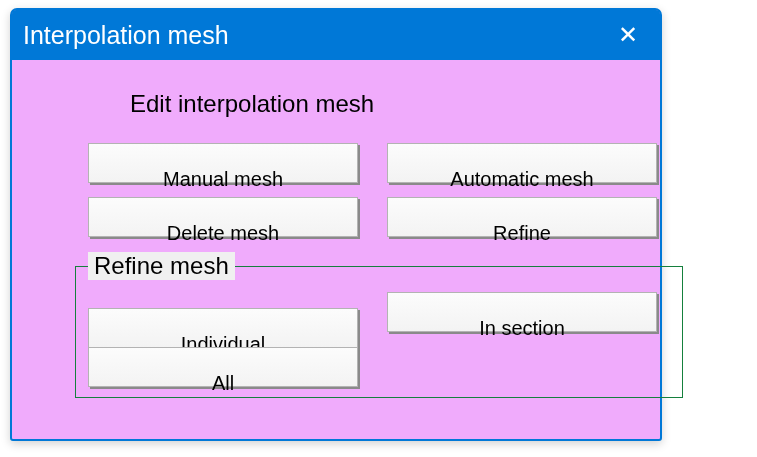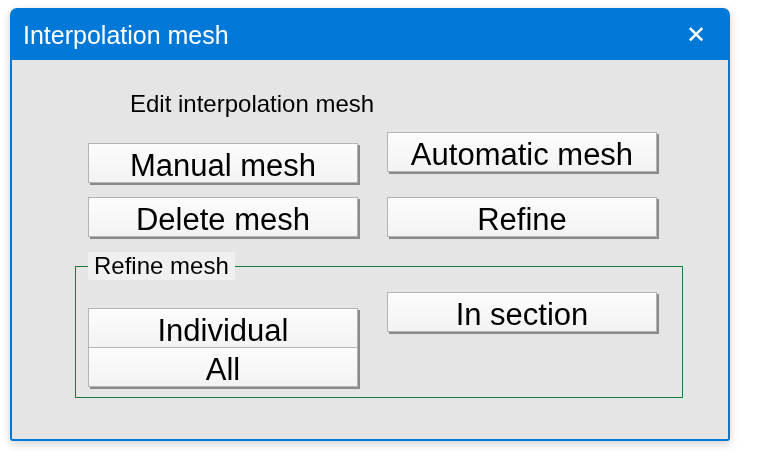--- a/index.html
+++ b/index.html
@@ -5,22 +5,22 @@
   * { margin: 0; padding: 0; box-sizing: border-box; }
   html, body {
     width: 757px; height: 457px;
     background: #ffffff;
     font-family: "Liberation Sans", sans-serif;
     overflow: hidden;
   }
   .window {
     position: absolute;
     left: 10px; top: 8px;
-    width: 720px; height: 433px;
-    background: #e5e5e5;
+    width: 652px; height: 433px;
+    background: #f0abfc;
     border: 2px solid #0078d7;
     border-radius: 7px 7px 3px 3px;
     box-shadow: 0 3px 10px rgba(0,0,0,0.18);
   }
   .titlebar {
     position: absolute;
     left: 0; top: 0; right: 0;
     height: 50px;
     background: #0078d7;
     border-radius: 4px 4px 0 0;
@@ -58,29 +58,29 @@
     white-space: nowrap;
     margin-left: 47px;
   }
   .btn {
     position: absolute;
     width: 270px; height: 40px;
     background: linear-gradient(180deg, #fcfcfc 0%, #f3f3f3 100%);
     border: 1px solid #b3b3b3;
     box-shadow: 2px 2px 0 0 #8a8a8a;
     font-family: "Liberation Sans", sans-serif;
-    font-size: 31px;
+    font-size: 20px;
     color: #000000;
     text-align: center;
     line-height: 36px;
     cursor: default;
-    padding: 4px;
+    padding: 17px;
   }
   .btn-manual    { left: 76px;  top: 83px;  }
-  .btn-automatic { left: 375px; top: 72px;  }
+  .btn-automatic { left: 375px; top: 83px;  }
   .btn-delete    { left: 76px;  top: 137px; }
   .btn-cancel    { left: 375px; top: 137px; }
   .groupbox {
     position: absolute;
     left: 63px; top: 206px;
     width: 608px; height: 132px;
     border: 1px solid #15803d;
   }
   .groupbox-label {
     position: absolute;

